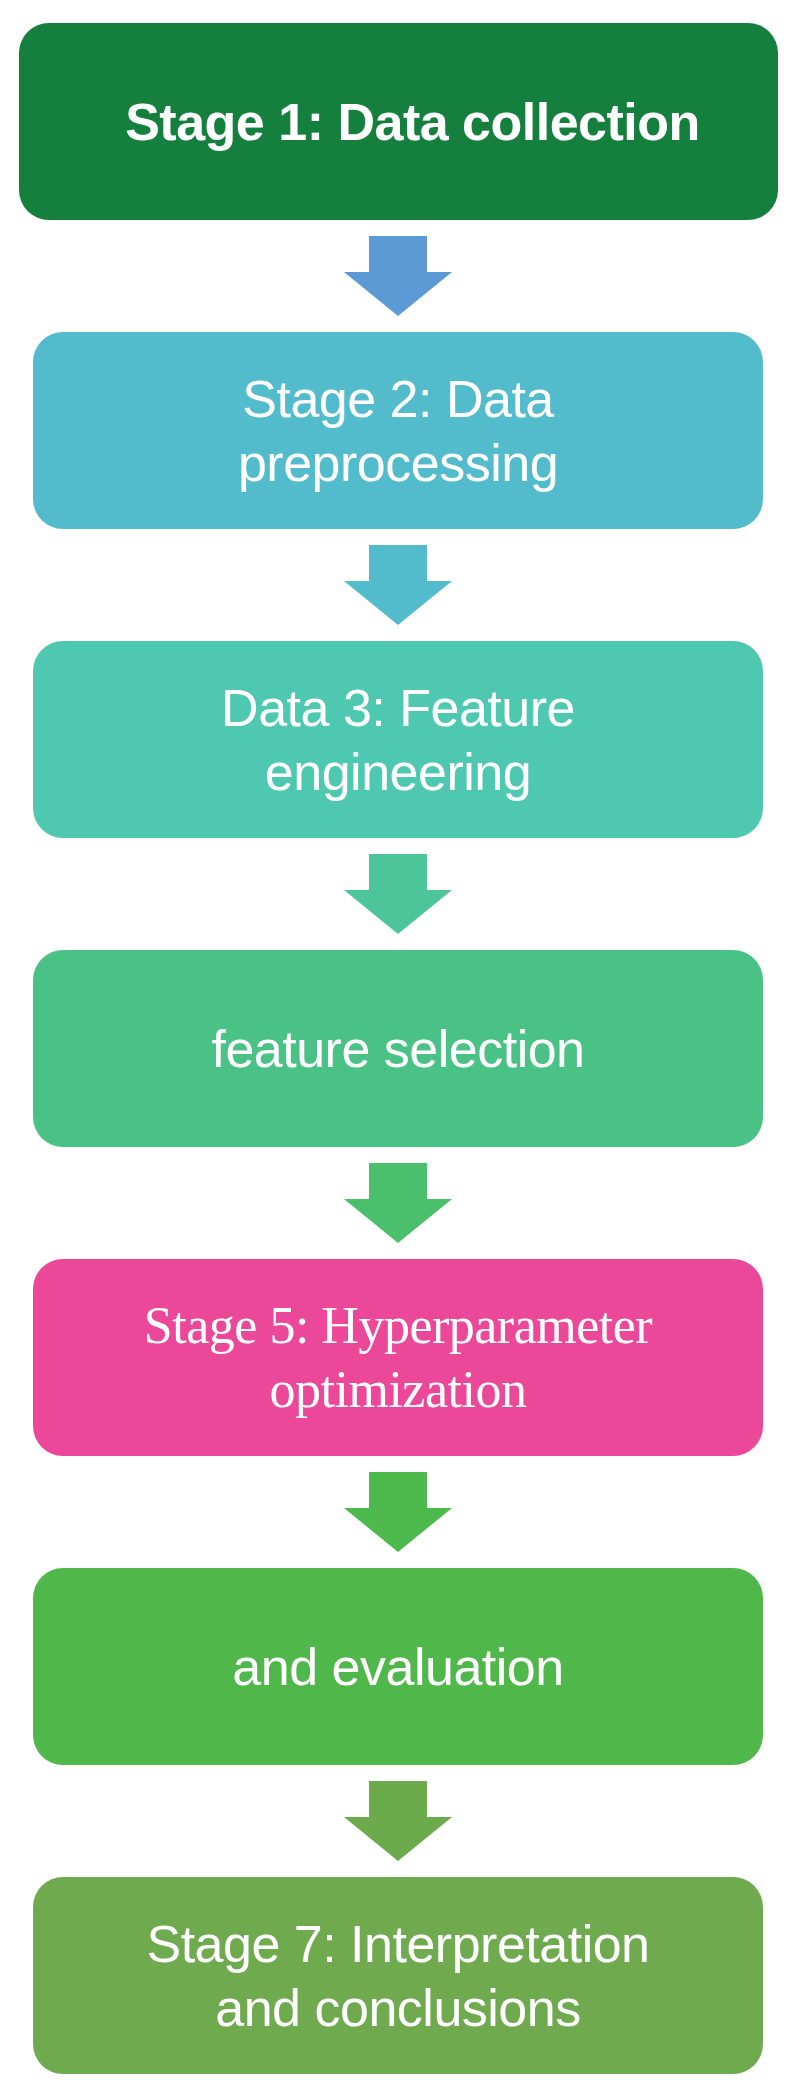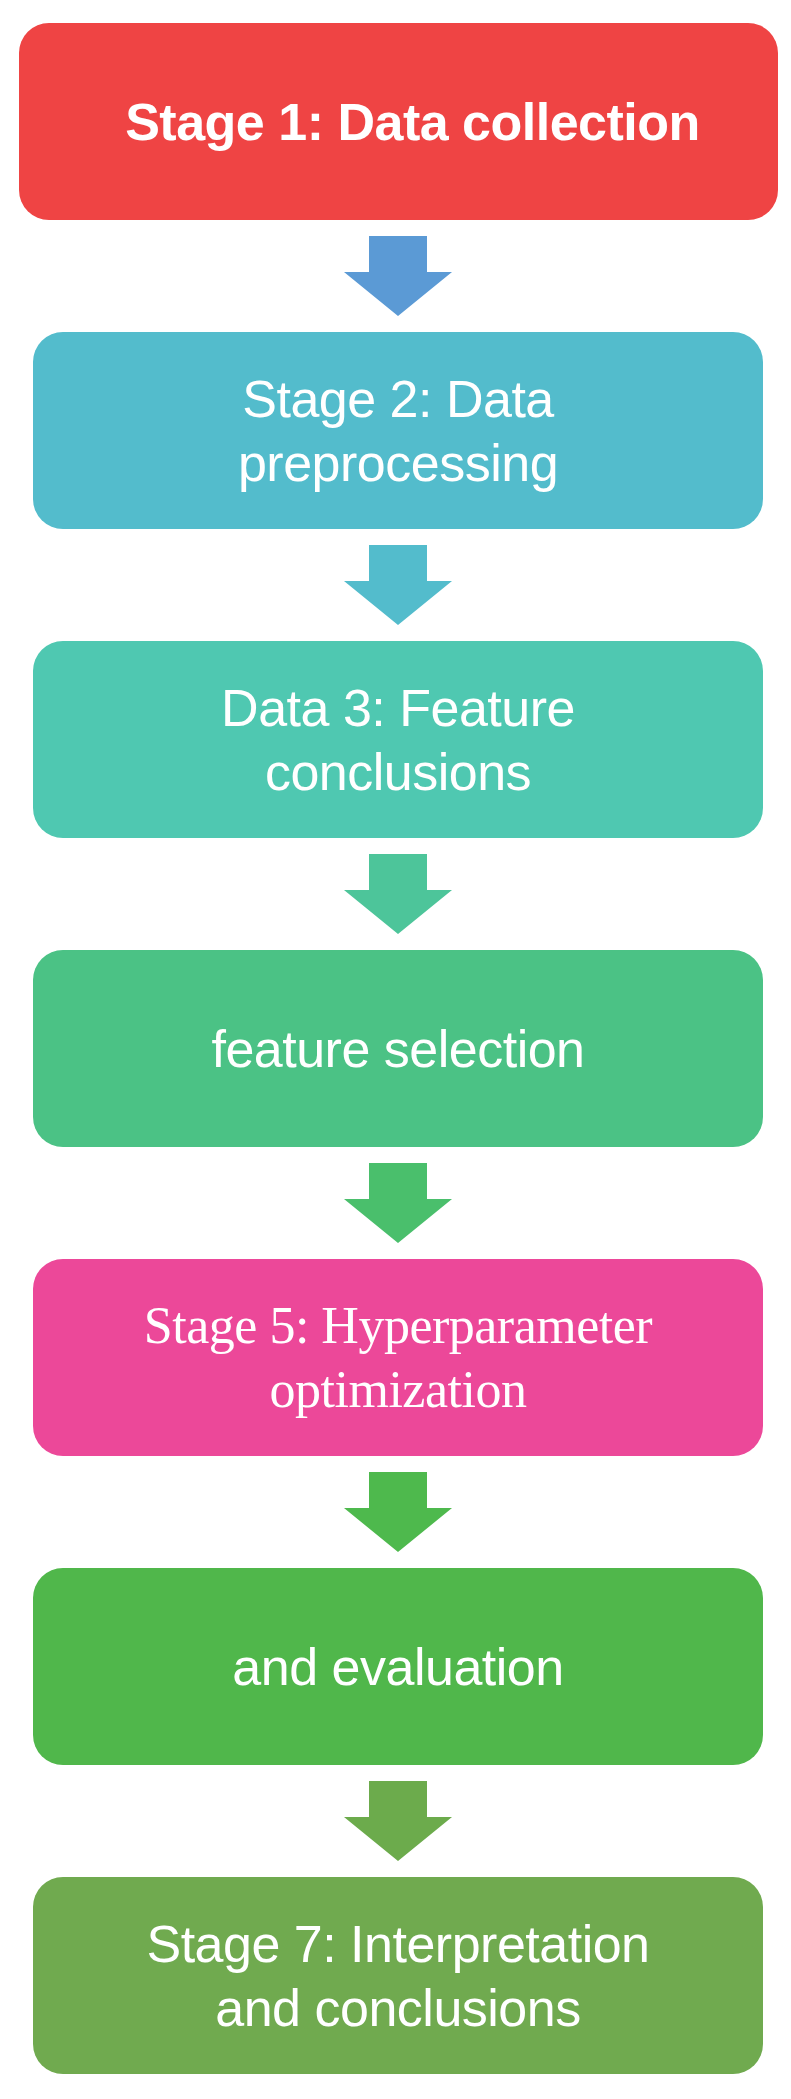--- a/index.html
+++ b/index.html
@@ -54,21 +54,21 @@
   .arrow-row svg {
     display: block;
   }
 </style>
 </head>
 <body>
 
 <div id="canvas">
   <div class="flow">
 
-    <div class="stage-box bold" style="background-color: #ef4444; padding-left: 29px;">
+    <div class="stage-box bold" style="background-color: #15803d; padding-left: 29px;">
       <div class="stage-line">Stage 1: Data collection</div>
       <div class="stage-line"></div>
     </div>
 
     <div class="arrow-row">
       <svg width="108" height="80" viewBox="0 0 108 80">
         <path d="M25 0 H83 V36 H108 L54 80 L0 36 H25 Z" style="fill: rgb(91, 154, 213);"></path>
       </svg>
     </div>
 
@@ -78,21 +78,21 @@
     </div>
 
     <div class="arrow-row">
       <svg width="108" height="80" viewBox="0 0 108 80">
         <path d="M25 0 H83 V36 H108 L54 80 L0 36 H25 Z" style="fill: rgb(83, 188, 204);"></path>
       </svg>
     </div>
 
     <div class="stage-box" style="background-color: rgb(79, 200, 177);">
       <div class="stage-line">Data 3: Feature</div>
-      <div class="stage-line">conclusions</div>
+      <div class="stage-line">engineering</div>
     </div>
 
     <div class="arrow-row">
       <svg width="108" height="80" viewBox="0 0 108 80">
         <path d="M25 0 H83 V36 H108 L54 80 L0 36 H25 Z" style="fill: rgb(77, 197, 154);"></path>
       </svg>
     </div>
 
     <div class="stage-box" style="background-color: rgb(75, 194, 133);">
       <div class="stage-line">feature selection</div>

